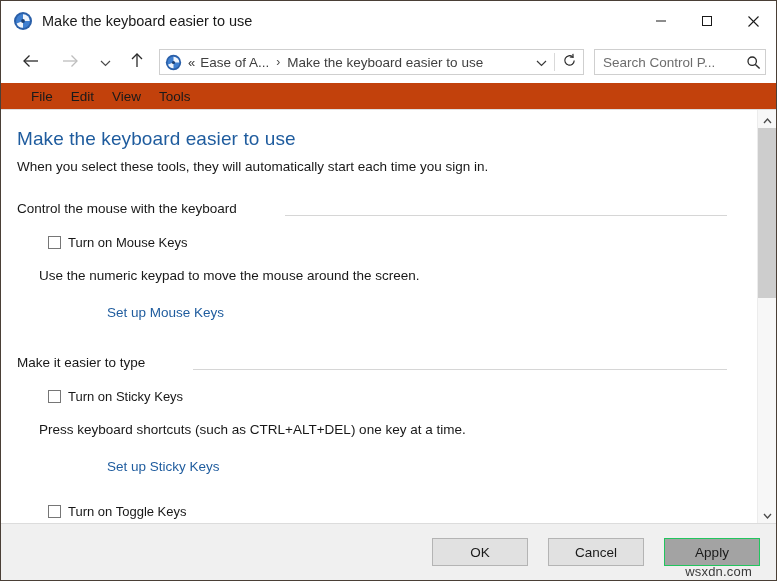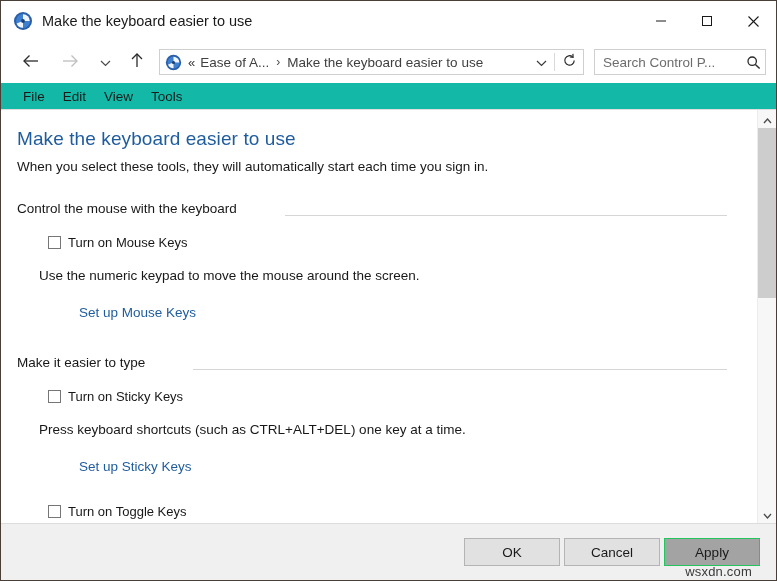--- a/index.html
+++ b/index.html
@@ -170,22 +170,22 @@
   }
   .search-input::placeholder { color: #6d6d6d; opacity: 1; }
   .search-ico { width: 24px; display:flex; align-items:center; justify-content:center; flex:none; }
 
   
   .menubar {
     height: 26px;
     min-height: 26px;
     display: flex;
     align-items: center;
-    padding-left: 13px;
-    background: #14b8a6;
+    padding-left: 21px;
+    background: #c2410c;
   }
   .menu-item {
     font-size: 13.5px;
     color: #1a1a1a;
     padding: 3px 9px;
     cursor: default;
   }
 
   
   .content-wrap {
@@ -256,21 +256,21 @@
   }
   .desc {
     font-size: 13.5px;
     color: #181818;
     margin-left: 22px;
     margin-bottom: 20px;
   }
   .link {
     font-size: 13.5px;
     color: #1f5c9e;
-    margin-left: 62px;
+    margin-left: 90px;
     display: inline-block;
     cursor: pointer;
     text-decoration: none;
   }
   .group-spacer { height: 34px; }
 
   
   .scrollbar {
     width: 18px;
     background: #f7f7f7;
@@ -312,21 +312,21 @@
   }
   .btn {
     width: 96px;
     height: 28px;
     box-sizing: border-box;
     font-family: "Liberation Sans", sans-serif;
     font-size: 13.5px;
     color: #1a1a1a;
     background: #e1e1e1;
     border: 1px solid #b4b4b4;
-    margin-left: 4px;
+    margin-left: 20px;
     cursor: default;
   }
   .btn.primary {
     background: #a3a3a3;
     border: 1px solid #22c55e;
   }
   .watermark {
     position: absolute;
     right: 24px;
     bottom: 1px;

